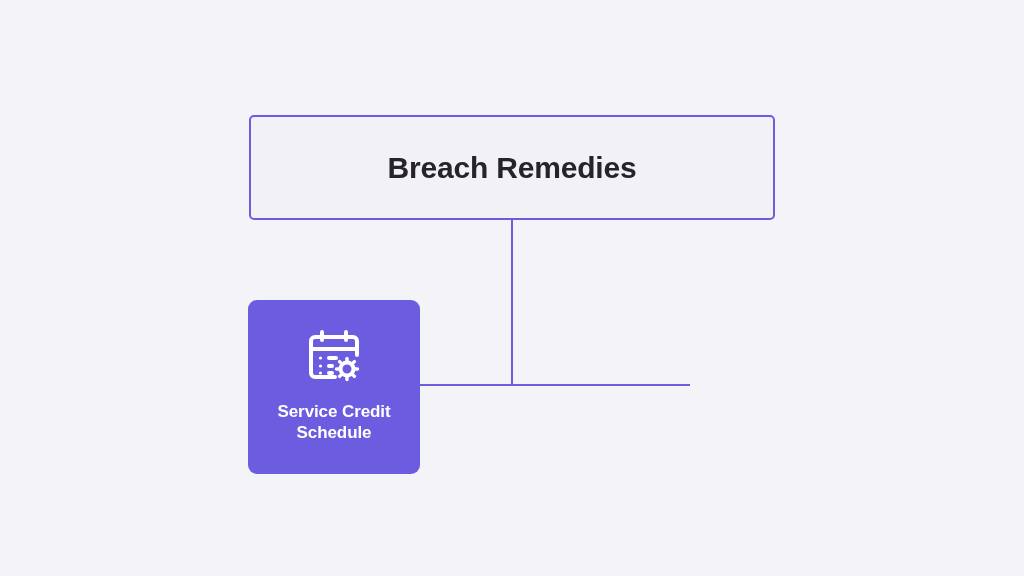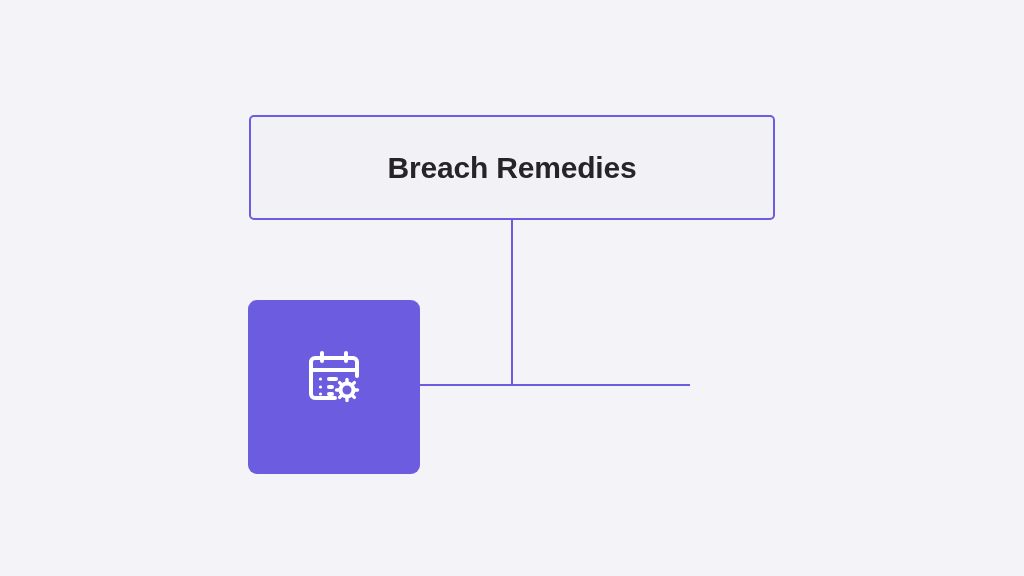--- a/index.html
+++ b/index.html
@@ -137,16 +137,20 @@
           <path d="M42 50 V52.5"></path>
           <path d="M31.5 42 H34"></path>
           <path d="M50 42 H52.5"></path>
           <path d="M34.6 34.6 L36.4 36.4"></path>
           <path d="M47.6 47.6 L49.4 49.4"></path>
           <path d="M49.4 34.6 L47.6 36.4"></path>
           <path d="M36.4 47.6 L34.6 49.4"></path>
         </g>
       </svg>
     </div>
+    <div class="leaf-label">
+      <span>Service Credit</span><br>
+      <span>Schedule</span>
+    </div>
   </div>
 
 
 </div>
 
 </body></html>

